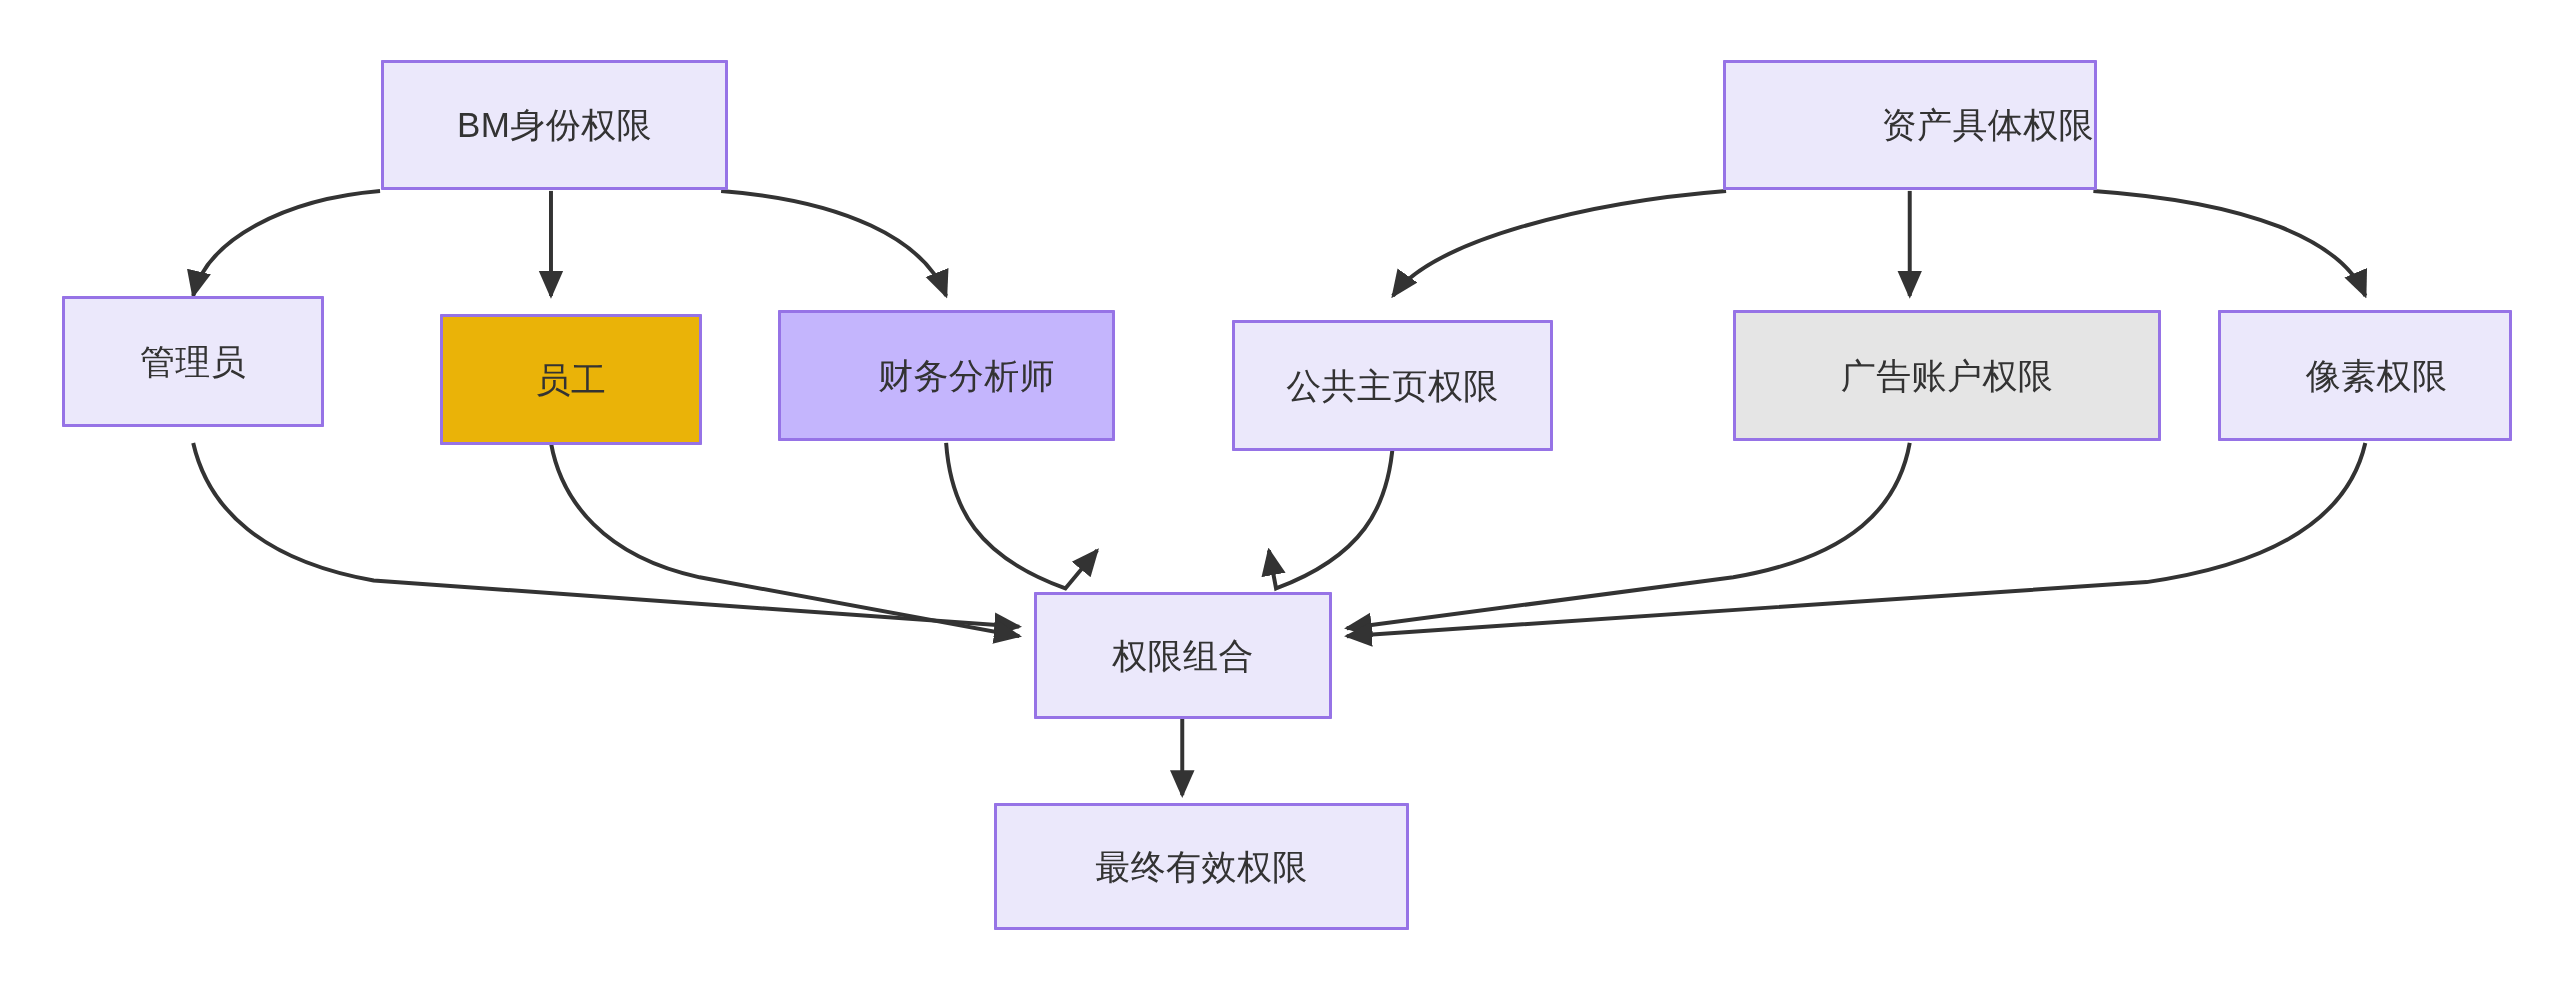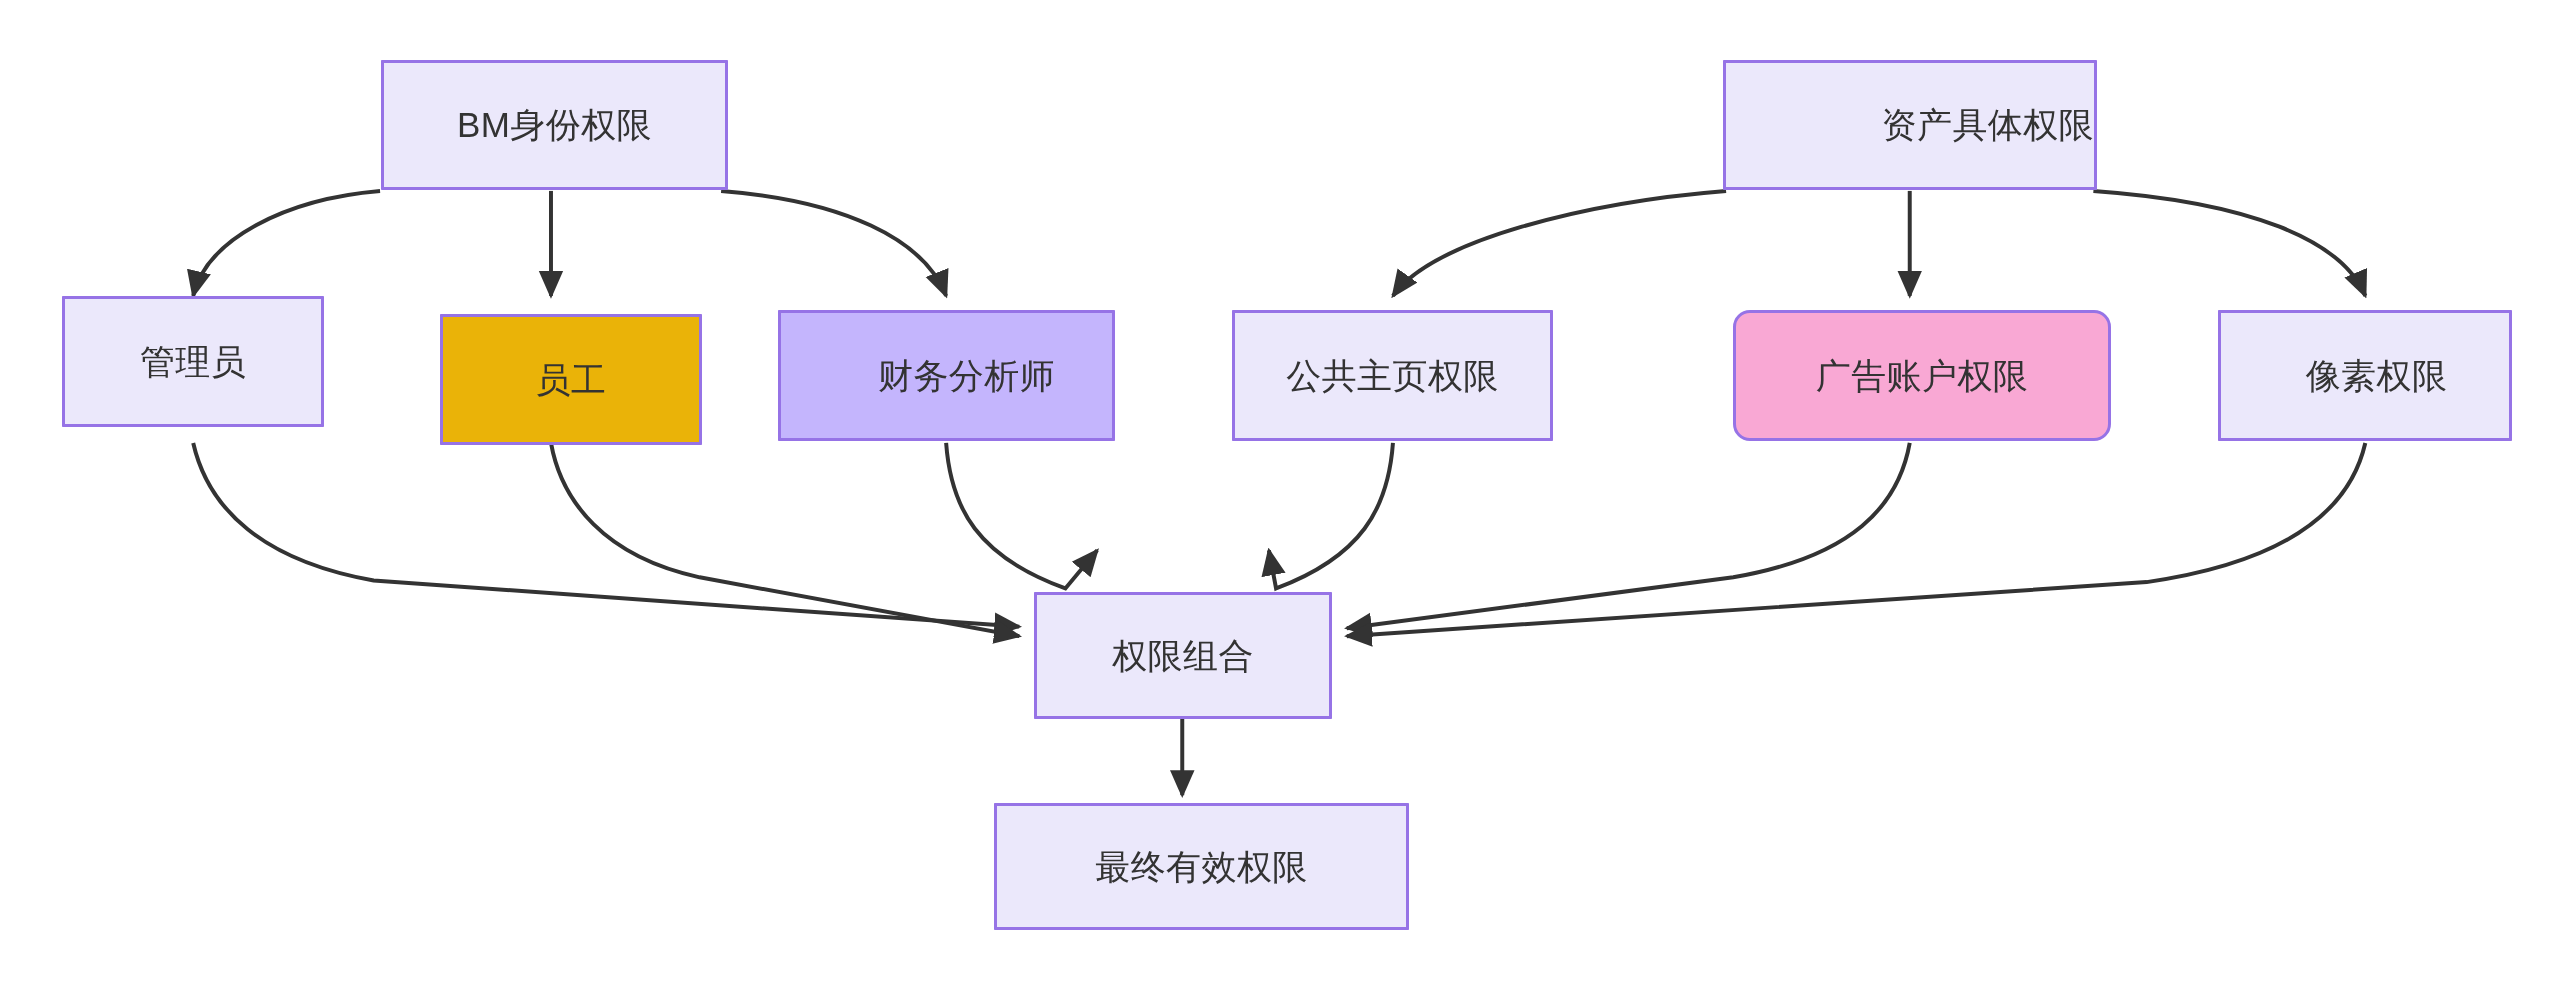--- a/index.html
+++ b/index.html
@@ -80,24 +80,24 @@
       </div>
       <div class="node" style="left: 62px; top: 296px; width: 262px; height: 131px; background: rgb(235, 232, 251); border-color: rgb(150, 115, 230); color: rgb(51, 51, 51);">
         <span class="node-label">管理员</span>
       </div>
       <div class="node" style="left: 440px; top: 314px; width: 262px; height: 131px; background: #eab308; border-color: rgb(150, 115, 230); color: rgb(51, 51, 51);">
         <span class="node-label">员工</span>
       </div>
       <div class="node" style="left: 778px; top: 310px; width: 337px; height: 131px; background: #c4b5fd; border-color: rgb(150, 115, 230); color: rgb(51, 51, 51); padding-left: 40px;">
         <span class="node-label">财务分析师</span>
       </div>
-      <div class="node" style="left: 1232px; top: 310px; width: 321px; height: 131px; background: rgb(235, 232, 251); border-color: rgb(150, 115, 230); color: rgb(51, 51, 51);">
+      <div class="node" style="left: 1232px; top: 320px; width: 321px; height: 131px; background: rgb(235, 232, 251); border-color: rgb(150, 115, 230); color: rgb(51, 51, 51);">
         <span class="node-label">公共主页权限</span>
       </div>
-      <div class="node" style="left: 1733px; top: 310px; width: 378px; height: 131px; background: #f9a8d4; border-color: rgb(150, 115, 230); color: rgb(51, 51, 51); border-radius: 17px;">
+      <div class="node" style="left: 1733px; top: 310px; width: 428px; height: 131px; background: #e5e5e5; border-color: rgb(150, 115, 230); color: rgb(51, 51, 51);">
         <span class="node-label">广告账户权限</span>
       </div>
       <div class="node" style="left: 2218px; top: 310px; width: 294px; height: 131px; background: rgb(235, 232, 251); border-color: rgb(150, 115, 230); color: rgb(51, 51, 51); padding-left: 23px;">
         <span class="node-label">像素权限</span>
       </div>
       <div class="node" style="left: 1034px; top: 564px; width: 298px; height: 127px; background: rgb(235, 232, 251); border-color: rgb(150, 115, 230); color: rgb(51, 51, 51); margin-top: 28px;">
         <span class="node-label">权限组合</span>
       </div>
       <div class="node" style="left: 994px; top: 803px; width: 415px; height: 127px; background: rgb(235, 232, 251); border-color: rgb(150, 115, 230); color: rgb(51, 51, 51);">
         <span class="node-label">最终有效权限</span>

